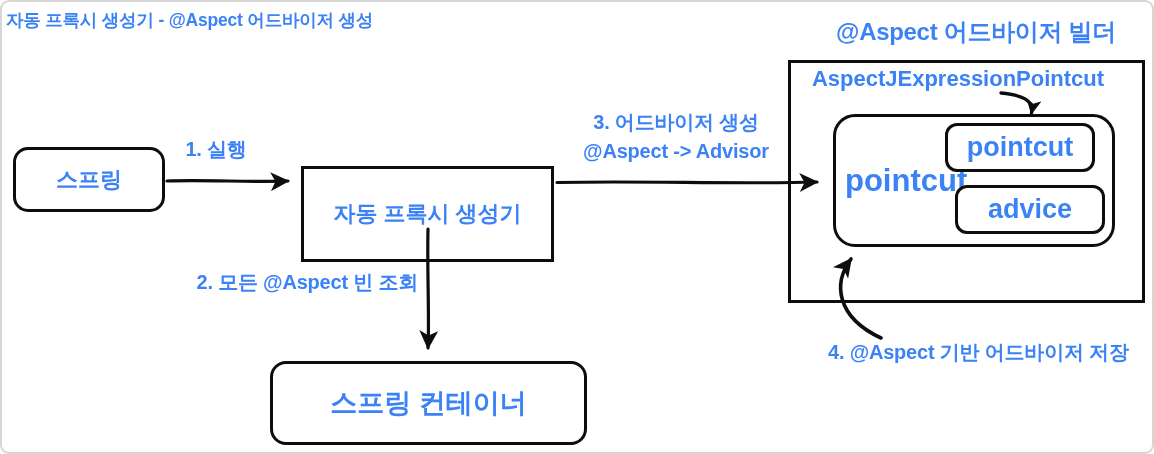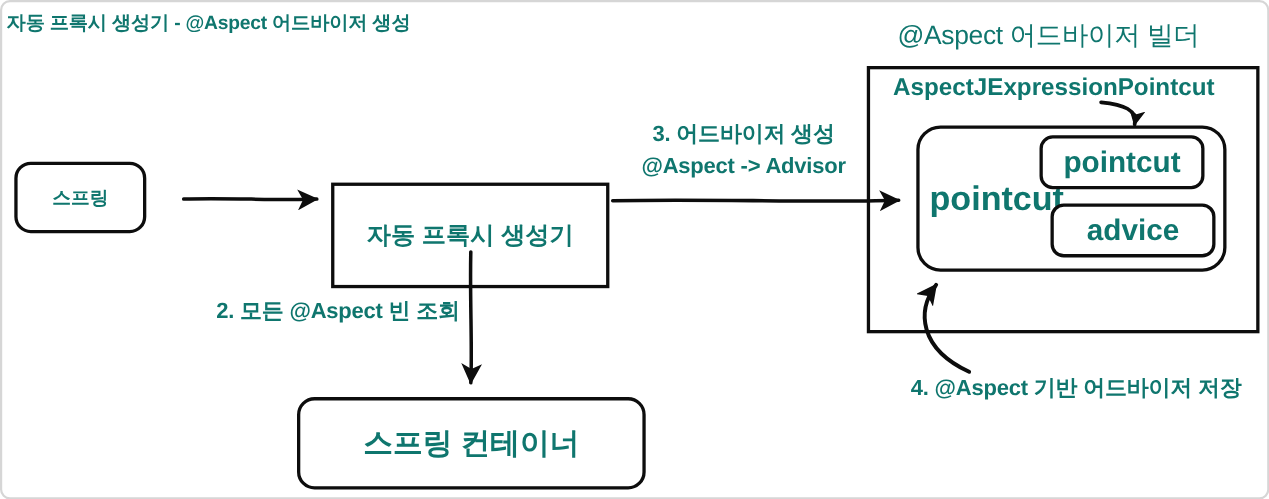--- a/index.html
+++ b/index.html
@@ -3,21 +3,21 @@
 <meta charset="utf-8">
 <style>
   html, body { margin: 0; padding: 0; background: #ffffff; }
   .canvas {
     position: relative;
     width: 1154px;
     height: 454px;
     background: #ffffff;
     overflow: hidden;
     font-family: "Liberation Sans", "DejaVu Sans", sans-serif;
-    color: #0f766e;
+    color: #3b82f6;
   }
   .frame {
     position: absolute;
     inset: 0;
     border: 2px solid #d6d6d6;
     border-radius: 9px;
     box-sizing: border-box;
     pointer-events: none;
   }
   .page-title {
@@ -34,44 +34,44 @@
     box-sizing: border-box;
     background: #ffffff;
     border: 3px solid #0d0d0d;
     display: flex;
     align-items: center;
     justify-content: center;
     text-align: center;
     white-space: nowrap;
   }
   .spring-box {
-    left: 13px; top: 147px; width: 120px; height: 65px;
+    left: 13px; top: 147px; width: 152px; height: 65px;
     border-radius: 15px;
-    font-size: 17px; font-weight: 600;
+    font-size: 22px; font-weight: 600;
   }
   .apc-box {
     left: 301px; top: 132px; width: 253px; height: 96px;
     border-width: 3.5px;
     font-size: 22px; font-weight: 600; margin-top: 34px;
   }
   .container-box {
     left: 270px; top: 361px; width: 317px; height: 84px;
     border-width: 3.5px;
     border-radius: 16px;
     font-size: 27px; font-weight: 600;
   }
   .builder-outer-box {
     left: 788px; top: 60px; width: 357px; height: 243px;
     background: transparent;
   }
   .builder-title {
     position: absolute;
     left: 816px; top: 16px; width: 300px;
-    text-align: left;
-    font-size: 24px; font-weight: 400;
+    text-align: right;
+    font-size: 24px; font-weight: 700;
     letter-spacing: -0.3px;
     white-space: nowrap;
   }
   .pointcut-class-label {
     position: absolute;
     left: 798px; top: 66px; width: 320px;
     text-align: center;
     font-size: 22px; font-weight: 700;
     white-space: nowrap;
   }
@@ -125,20 +125,21 @@
   <div class="box container-box">스프링 컨테이너</div>
 
   <div class="builder-title">@Aspect 어드바이저 빌더</div>
   <div class="box builder-outer-box"></div>
   <div class="pointcut-class-label">AspectJExpressionPointcut</div>
   <div class="box advisor-box"></div>
   <div class="advisor-label">pointcut</div>
   <div class="box pointcut-box">pointcut</div>
   <div class="box advice-box">advice</div>
 
+  <div class="step-label step1-label">1. 실행</div>
   <div class="step-label step2-label">2. 모든 @Aspect 빈 조회</div>
   <div class="step-label step3-label">
     <div>3. 어드바이저 생성</div>
     <div>@Aspect -&gt; Advisor</div>
   </div>
   <div class="step-label step4-label">4. @Aspect 기반 어드바이저 저장</div>
 
   <svg class="arrow-layer" width="1154" height="454" viewBox="0 0 1154 454">
     <defs>
       <marker id="head" viewBox="0 0 10 10" refX="9.2" refY="5" markerWidth="19" markerHeight="19" orient="auto-start-reverse" markerUnits="userSpaceOnUse">

